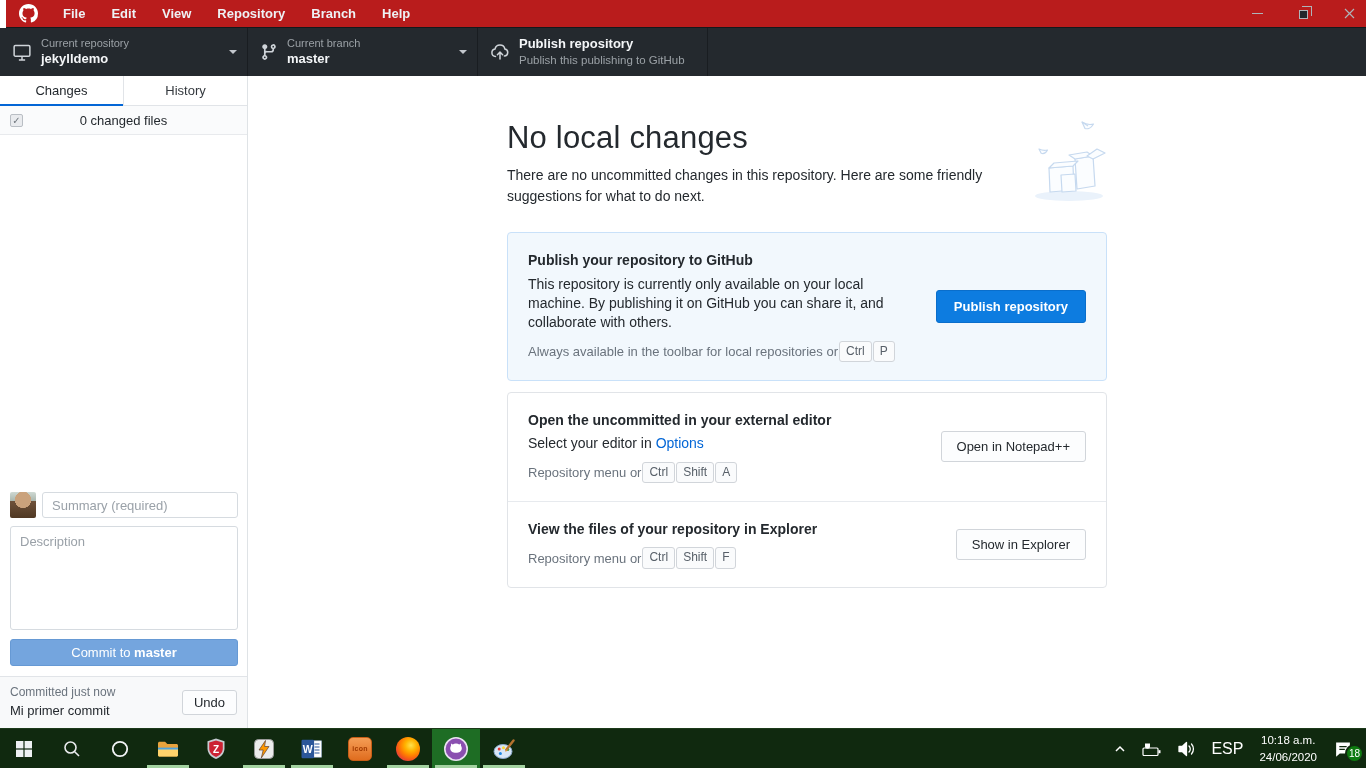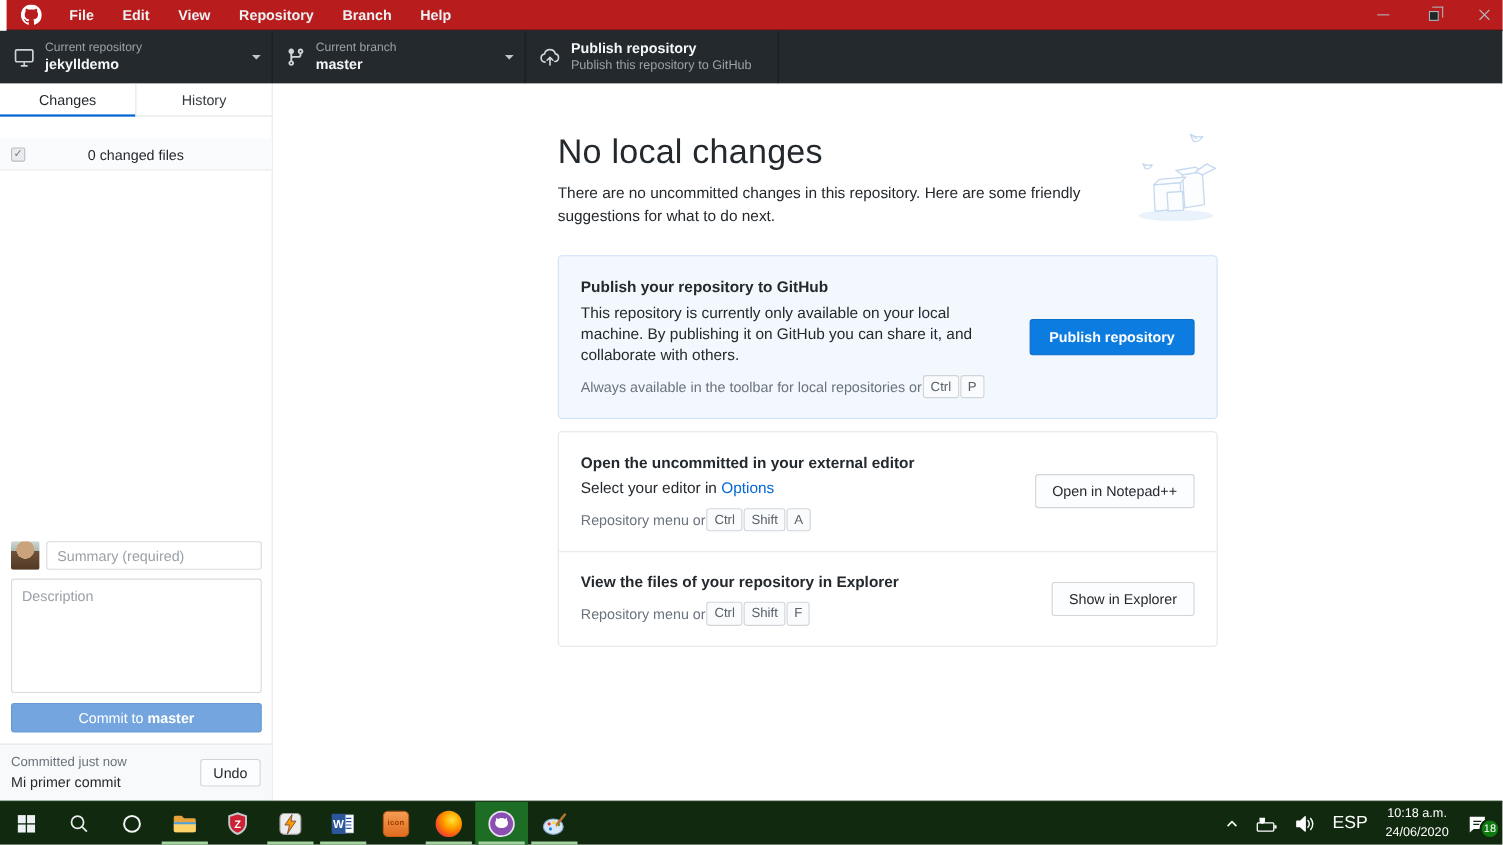--- a/index.html
+++ b/index.html
@@ -27,21 +27,21 @@
   .tb-value { font-size:13px; font-weight:bold; color:#f4f6f8; line-height:1.3; }
   .tb-sub { font-size:11.5px; color:#9ba1a6; line-height:1.35; }
   .dd-arrow { width:0; height:0; border-left:4px solid transparent; border-right:4px solid transparent; border-top:4px solid #c3c8cd; margin-left:6px; }
 
   
   .sidebar { position:absolute; top:76px; left:0; width:248px; height:652px; background:#fff; border-right:1px solid #dfe3e6; display:flex; flex-direction:column; }
   .tabs { display:flex; height:30px; border-bottom:1px solid #e1e4e8; flex:0 0 auto; }
   .tab { flex:1; display:flex; align-items:center; justify-content:center; font-size:13px; color:#24292e; cursor:pointer; position:relative; }
   .tab.active::after { content:""; position:absolute; left:0; right:0; bottom:-1px; height:2px; background:#0366d6; }
   .tab.inactive { border-left:1px solid #e1e4e8; color:#34393e; }
-  .changed-row { height:29px; flex:0 0 auto; background:#fafbfc; border-bottom:1px solid #e8eaed; position:relative; display:flex; align-items:center; justify-content:center;margin-top:20px; }
+  .changed-row { height:29px; flex:0 0 auto; background:#fafbfc; border-bottom:1px solid #e8eaed; position:relative; display:flex; align-items:center; justify-content:center; }
   .checkbox { position:absolute; left:10px; top:8px; width:13px; height:13px; background:#e9ebee; border:1px solid #b9bec4; border-radius:2px; display:flex; align-items:center; justify-content:center; }
   .checkbox::after { content:"✓"; font-size:10px; color:#70777e; line-height:1; }
   .changed-label { font-size:13px; color:#24292e; }
 
   .commit-box { margin-top:auto; flex:0 0 auto; }
   .commit-top { display:flex; align-items:center; gap:6px; padding:8px 10px 0 10px; }
   .avatar { width:26px; height:26px; border-radius:2px; flex:0 0 auto;
             background: radial-gradient(circle at 50% 30%, #caa27c 0 36%, transparent 37%),
                         linear-gradient(180deg,#cfd9d3 0%, #a9b6ad 35%, #6e513a 36%, #503823 100%); }
   .summary-input { flex:1; height:26px; border:1px solid #d6dbe0; border-radius:3px; padding:0 9px; font-size:13px; font-family:inherit; color:#24292e; outline:none; }
@@ -146,21 +146,21 @@
     </span>
     <span class="dd-arrow"></span>
   </div>
   <div class="tb-section publish">
     <svg width="20" height="20" viewBox="0 0 16 16" fill="none" stroke="#cfd4d9" stroke-width="1.2">
         <path d="M4.4 11.6a3 3 0 0 1-.4-5.95 4.05 4.05 0 0 1 7.9-.05 2.8 2.8 0 0 1-.4 5.55" stroke-linecap="round"></path>
         <path d="M8 13.6V8.2M5.9 10.2L8 8.1l2.1 2.1" stroke-linecap="round" stroke-linejoin="round"></path>
       </svg>
     <span class="tb-text">
       <span class="tb-value" style="display:block;">Publish repository</span>
-      <span class="tb-sub" style="display:block;">Publish this repository to GitHub</span>
+      <span class="tb-sub" style="display:block;">Publish this publishing to GitHub</span>
     </span>
   </div>
 </div>
 
 <div class="sidebar">
   <div class="tabs">
     <div class="tab active">Changes</div>
     <div class="tab inactive">History</div>
   </div>
   <div class="changed-row">

